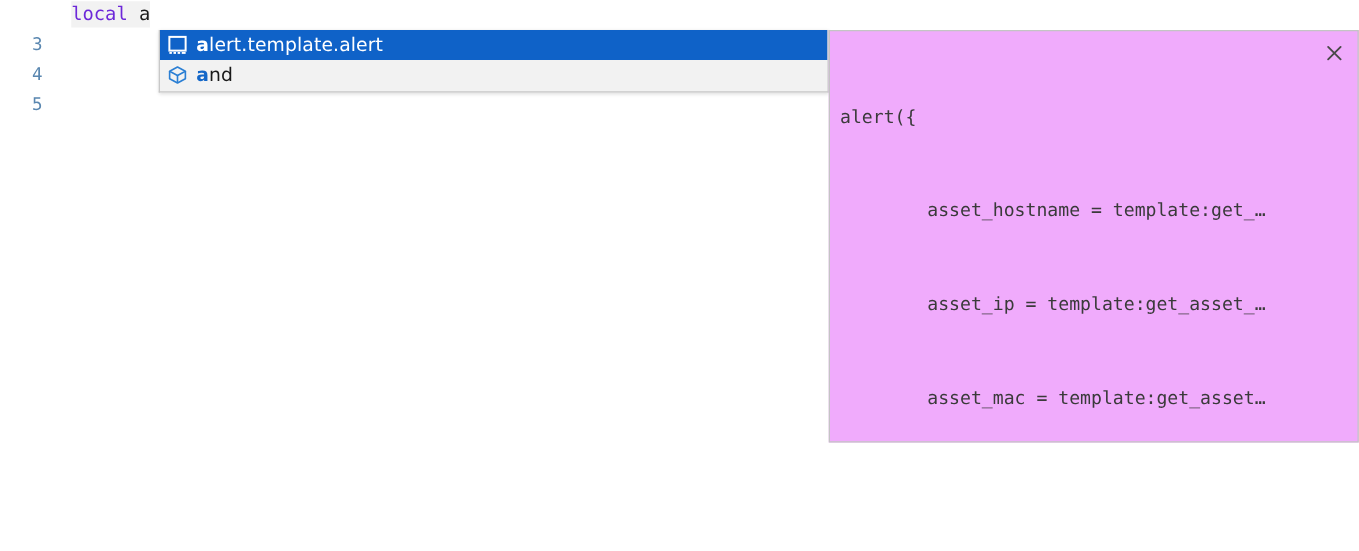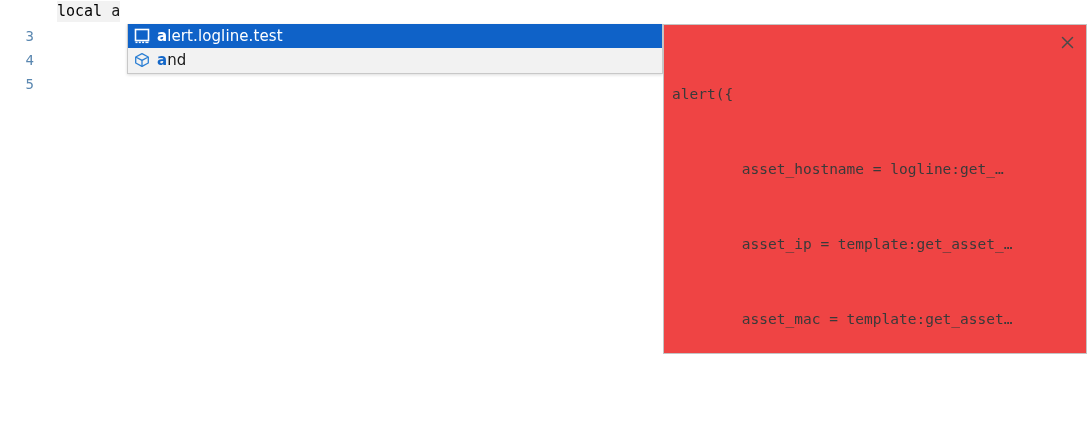--- a/index.html
+++ b/index.html
@@ -54,21 +54,21 @@
     left: 57px;
     top: 0;
     height: 24px;
     line-height: 23px;
     white-space: pre;
   }
   .occurrence {
     background: #f2f2f2;
     padding: 1px 0 2px 0;
   }
-  .kw      { color: #000000; }
+  .kw      { color: #6d28d9; }
   .ident   { color: #1a1a1a; }
 
   
   #completion-popup {
     position: absolute;
     left: 127px;
     top: 24px;
     width: 536px;
     height: 50px;
     background: #f2f2f2;
@@ -115,21 +115,21 @@
     font-weight: bold;
   }
 
   
   #doc-panel {
     position: absolute;
     left: 663px;
     top: 24px;
     width: 424px;
     height: 330px;
-    background: #ef4444;
+    background: #f0abfc;
     border: 1px solid #c4c4c4;
     box-sizing: border-box;
     overflow: hidden;
   }
   #doc-close {
     position: absolute;
     right: 10px;
     top: 8px;
     width: 18px;
     height: 18px;
@@ -178,21 +178,21 @@
       <svg width="16" height="16" viewBox="0 0 16 16" aria-hidden="true">
         <rect x="1.5" y="1.5" width="13" height="11" fill="none" stroke="#ffffff" stroke-width="1.6"></rect>
         <g fill="#ffffff">
           <rect x="1.5" y="13.6" width="2" height="1.5"></rect>
           <rect x="4.8" y="13.6" width="2" height="1.5"></rect>
           <rect x="8.1" y="13.6" width="2" height="1.5"></rect>
           <rect x="11.4" y="13.6" width="3.1" height="1.5"></rect>
         </g>
       </svg>
     </span>
-    <span class="cmp-label"><span class="match">a</span><span>lert.logline.test</span></span>
+    <span class="cmp-label"><span class="match">a</span><span>lert.template.alert</span></span>
   </div>
 
   <div class="cmp-item">
     <span class="cmp-icon">
       <svg width="16" height="16" viewBox="0 0 16 16" aria-hidden="true">
         <g fill="none" stroke="#2b7fd4" stroke-width="1.3" stroke-linejoin="round">
           <path d="M8 1.6 L14.3 5 L8 8.4 L1.7 5 Z"></path>
           <path d="M1.7 5 L1.7 11 L8 14.4 L14.3 11 L14.3 5"></path>
           <path d="M8 8.4 L8 14.4"></path>
         </g>
@@ -206,21 +206,21 @@
 <div id="doc-panel">
 
   <div id="doc-close">
     <svg width="13" height="13" viewBox="0 0 13 13" aria-hidden="true">
       <path d="M1.5 1.5 L11.5 11.5 M11.5 1.5 L1.5 11.5" stroke="#4a4a4a" stroke-width="1.5" stroke-linecap="round"></path>
     </svg>
   </div>
 
   <div id="doc-body">
     <div class="doc-line">alert({</div>
-    <div class="doc-line">        asset_hostname = logline:get_…</div>
+    <div class="doc-line">        asset_hostname = template:get_…</div>
     <div class="doc-line">        asset_ip = template:get_asset_…</div>
     <div class="doc-line">        asset_mac = template:get_asset…</div>
     
     
     
     
     
     
     
     

